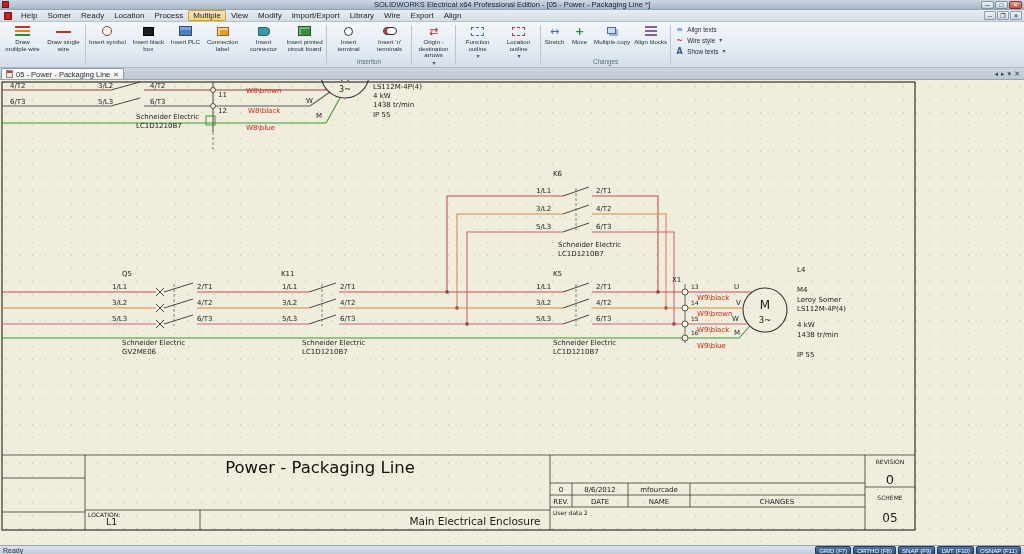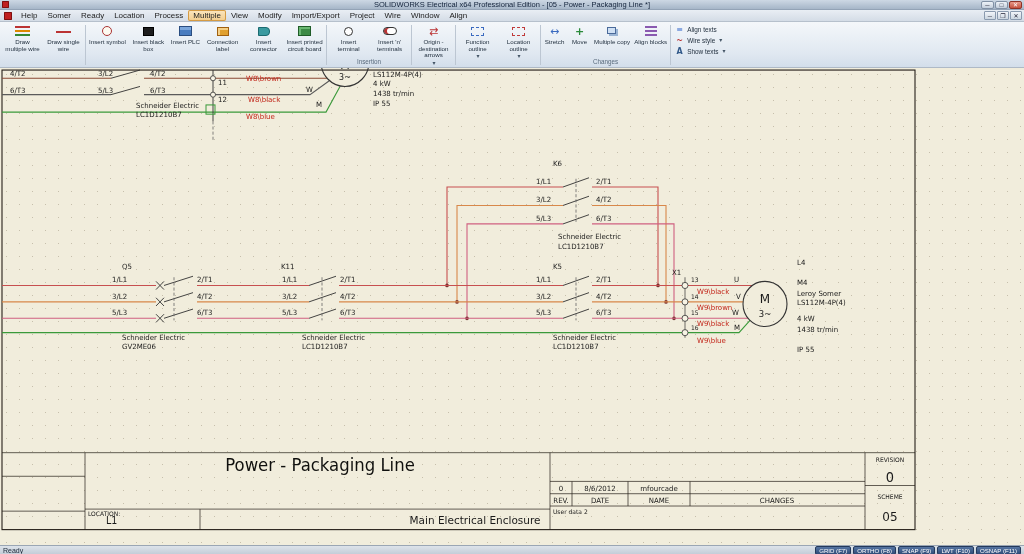--- a/index.html
+++ b/index.html
@@ -105,23 +105,23 @@
     <span class="menulogo"></span>
     <span class="mitem">Help</span>
     <span class="mitem">Somer</span>
     <span class="mitem">Ready</span>
     <span class="mitem">Location</span>
     <span class="mitem">Process</span>
     <span class="mitem active">Multiple</span>
     <span class="mitem">View</span>
     <span class="mitem">Modify</span>
     <span class="mitem">Import/Export</span>
-    <span class="mitem">Project</span>
+    <span class="mitem">Library</span>
     <span class="mitem">Wire</span>
-    <span class="mitem">Window</span>
+    <span class="mitem">Export</span>
     <span class="mitem">Align</span>
     <span class="mwin">
       <span class="mwbtn min"></span>
       <span class="mwbtn max"></span>
       <span class="mwbtn close"></span>
     </span>
   </div>
 
   <div class="ribbon">
     <div class="rgroup">
@@ -265,20 +265,33 @@
           <span class="si si-ws"></span>
           <span>Wire style</span>
         </div>
       <div class="sbtn dd">
           <span class="si si-st"></span>
           <span>Show texts</span>
         </div>
     </div>
   </div>
 
+  <div class="tabbar">
+    <div class="tab">
+      <span class="tabicon"></span>
+      <span>05 - Power - Packaging Line</span>
+      <span class="tabclose"></span>
+    </div>
+    <span class="tabnav">
+      <span class="tn tn-l"></span>
+      <span class="tn tn-r"></span>
+      <span class="tn tn-d"></span>
+      <span class="tn tn-x"></span>
+    </span>
+  </div>
 
   <div class="canvas">
     <svg viewBox="0 0 1024 465" preserveAspectRatio="none">
 
       <g>
         <rect class="frame" x="2" y="2" width="913" height="448"></rect>
         <path class="tbl" d="M2 375 H915 M85 375 V450 M2 398 H85 M2 432 H85 M550 375 V450 M85 430 H550 M200 430 V450 M550 403 H865 M550 415 H865 M550 427 H865 M572 403 V427 M628 403 V427 M690 403 V427 M865 375 V450 M865 407 H915"></path>
       </g>
 
       <g>

